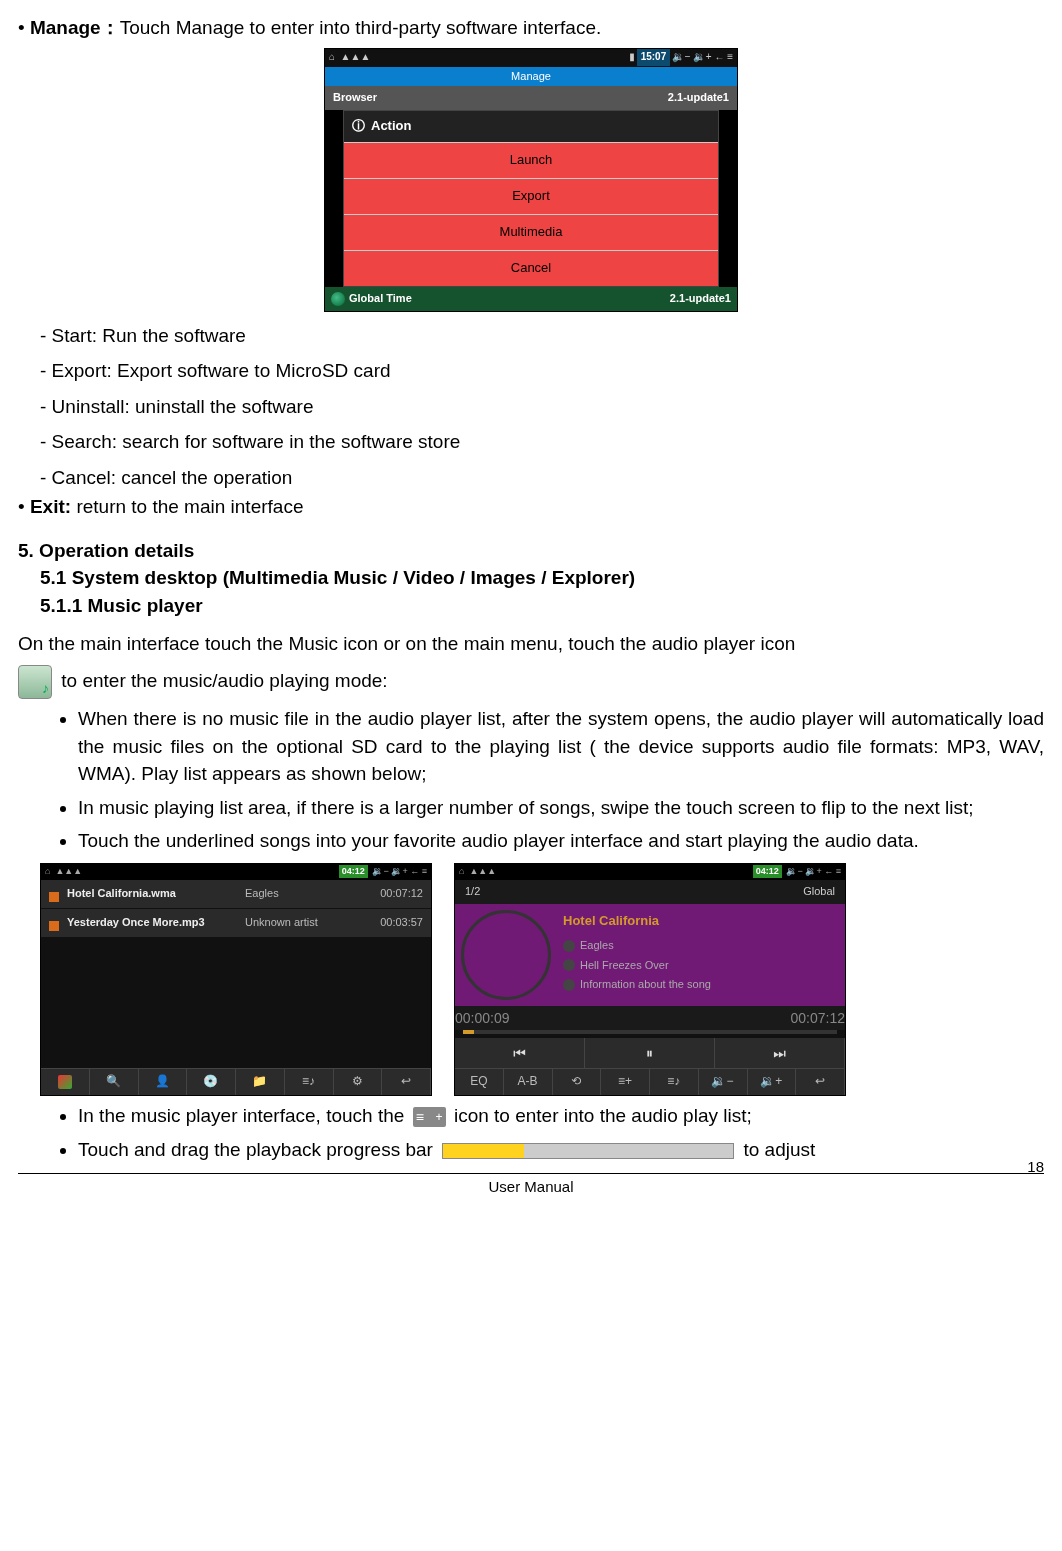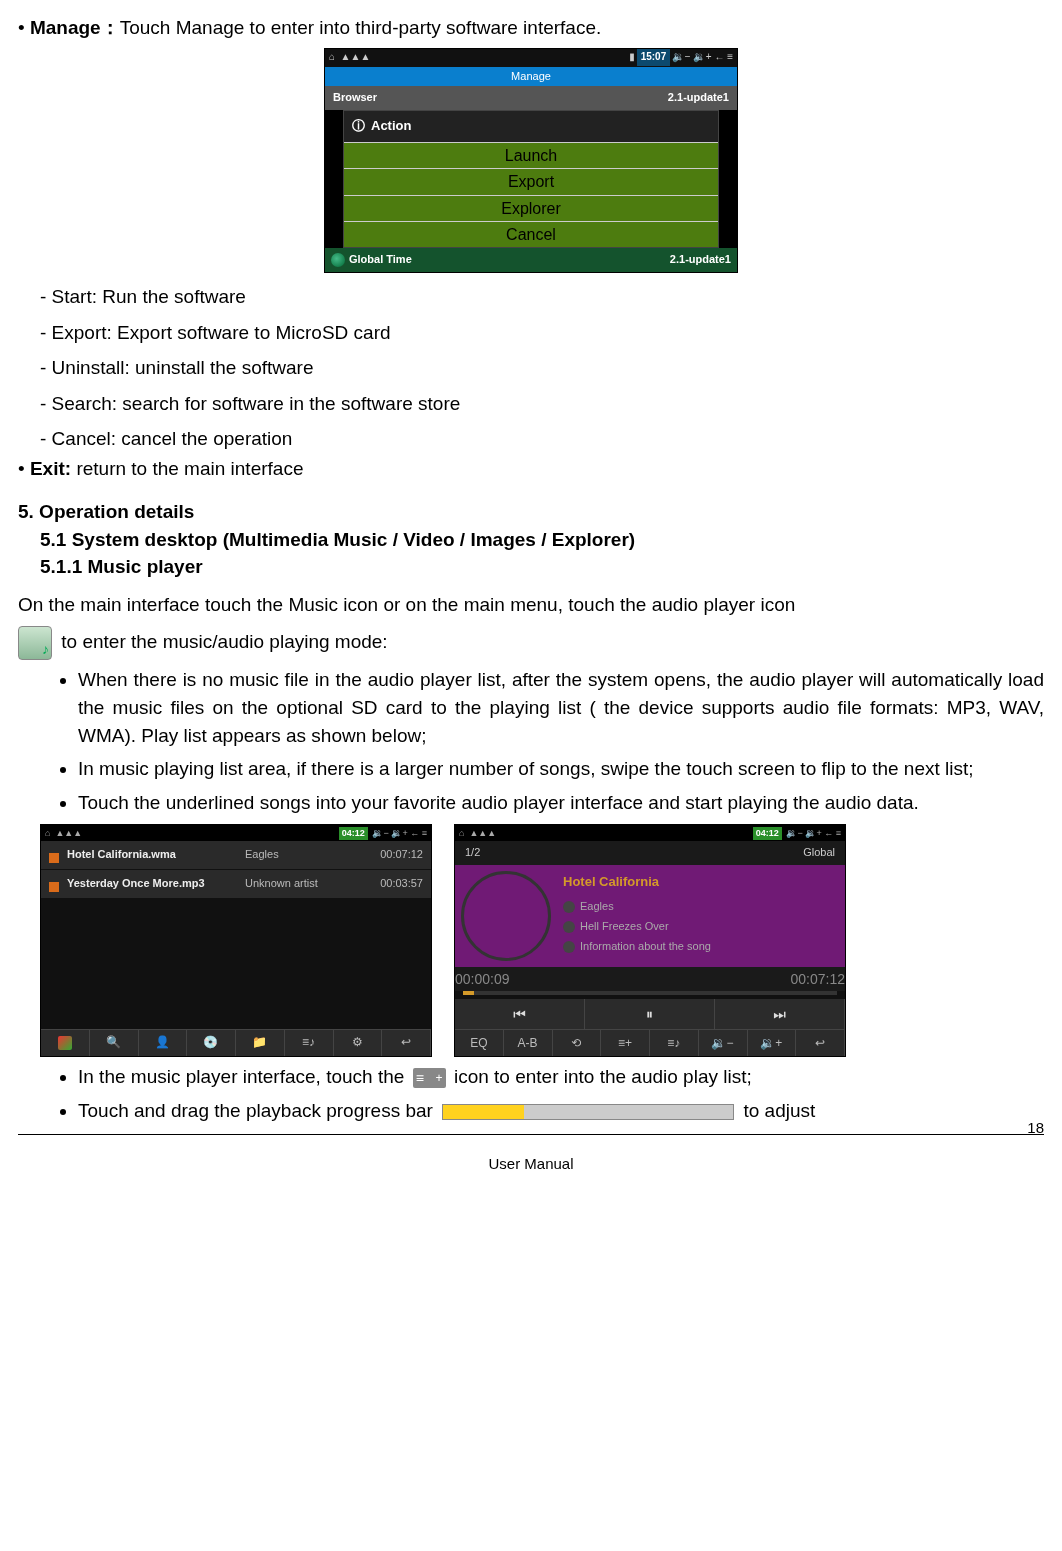--- a/index.html
+++ b/index.html
@@ -2,33 +2,33 @@
 <html><head>
 <meta charset="utf-8">
 <style>
 body{font-family:Arial,Helvetica,sans-serif;font-size:19px;line-height:1.45;margin:0;padding:12px 18px 8px;color:#000;width:1026px}
 .bold{font-weight:bold}
 .sec{margin:2px 0}
 .indent{margin-left:22px}
 .bullets{margin:6px 0 6px 60px;padding:0;list-style:disc}
 .bullets li{margin:6px 0;text-align:justify}
 .center{text-align:center}
-.footer{border-top:1px solid #000;margin-top:10px;padding-top:18px;font-size:15px;position:relative}
+.footer{border-top:1px solid #000;margin-top:10px;padding-top:2px;font-size:15px;position:relative}
 .footer .pg{position:absolute;right:0;top:-18px;font-size:15px}
 .space{height:14px}
 
 .shot1{width:412px;margin:6px auto 10px;border:1px solid #000;background:#000;font-size:12px}
 .shot1 .statusbar{background:#111;color:#ccc;height:18px;display:flex;align-items:center;padding:0 4px;font-size:10px}
 .shot1 .statusbar .sp{flex:1}
 .shot1 .clock{background:#0c4a6e;color:#fff;padding:1px 4px;font-weight:bold;margin:0 2px}
 .shot1 .managehdr{background:#0a7fce;color:#fff;padding:2px 6px;font-size:11px}
 .shot1 .browserrow{background:#555;color:#fff;padding:4px 8px;display:flex;justify-content:space-between;font-size:11px;font-weight:bold}
 .shot1 .dialog{margin:0 18px;border:1px solid #444;background:#fff}
 .shot1 .dialoghdr{background:#222;color:#fff;padding:6px 8px;display:flex;align-items:center;gap:6px;font-size:13px;font-weight:bold}
-.shot1 .dialogitem{border-top:1px solid #ccc;padding:1px;font-size:16px;background:#4d7c0f}
+.shot1 .dialogitem{border-top:1px solid #ccc;padding:8px;font-size:13px;background:#ef4444}
 .shot1 .bottomrow{background:#14532d;color:#fff;padding:4px 6px;display:flex;justify-content:space-between;align-items:center;font-size:11px;font-weight:bold}
 .shot1 .globe{width:14px;height:14px;border-radius:50%;background:radial-gradient(circle at 40% 40%,#4b8,#063);display:inline-block;margin-right:4px;vertical-align:middle}
 
 .shotrow{display:flex;gap:22px;margin:8px 0 6px}
 .shot2,.shot3{width:390px;background:#111;border:1px solid #000;font-size:11px;color:#ddd}
 .statusbar2{background:#000;height:16px;display:flex;align-items:center;padding:0 4px;font-size:9px;color:#aaa}
 .statusbar2 .sp{flex:1}
 .clock2{background:#2a8f2a;color:#fff;padding:0 3px;font-weight:bold;margin:0 2px}
 .shot2 .row{display:flex;align-items:flex-end;padding:6px 8px;background:#2a2a2a;border-bottom:1px solid #111;gap:8px}
 .shot2 .sq{width:10px;height:10px;background:#d96b1a}
@@ -88,21 +88,21 @@
     <span>Browser</span>
     <span>2.1-update1</span>
   </div>
   <div class="dialog">
     <div class="dialoghdr">
       <span>ⓘ</span>
       <span>Action</span>
     </div>
     <div class="dialogitem">Launch</div>
     <div class="dialogitem">Export</div>
-    <div class="dialogitem">Explorer</div>
+    <div class="dialogitem">Multimedia</div>
     <div class="dialogitem">Cancel</div>
   </div>
   <div class="bottomrow">
     <span><span class="globe"></span><span>Global Time</span></span>
     <span>2.1-update1</span>
   </div>
 </div>
 </div>
 
 <div class="indent">- Start: Run the software</div>

